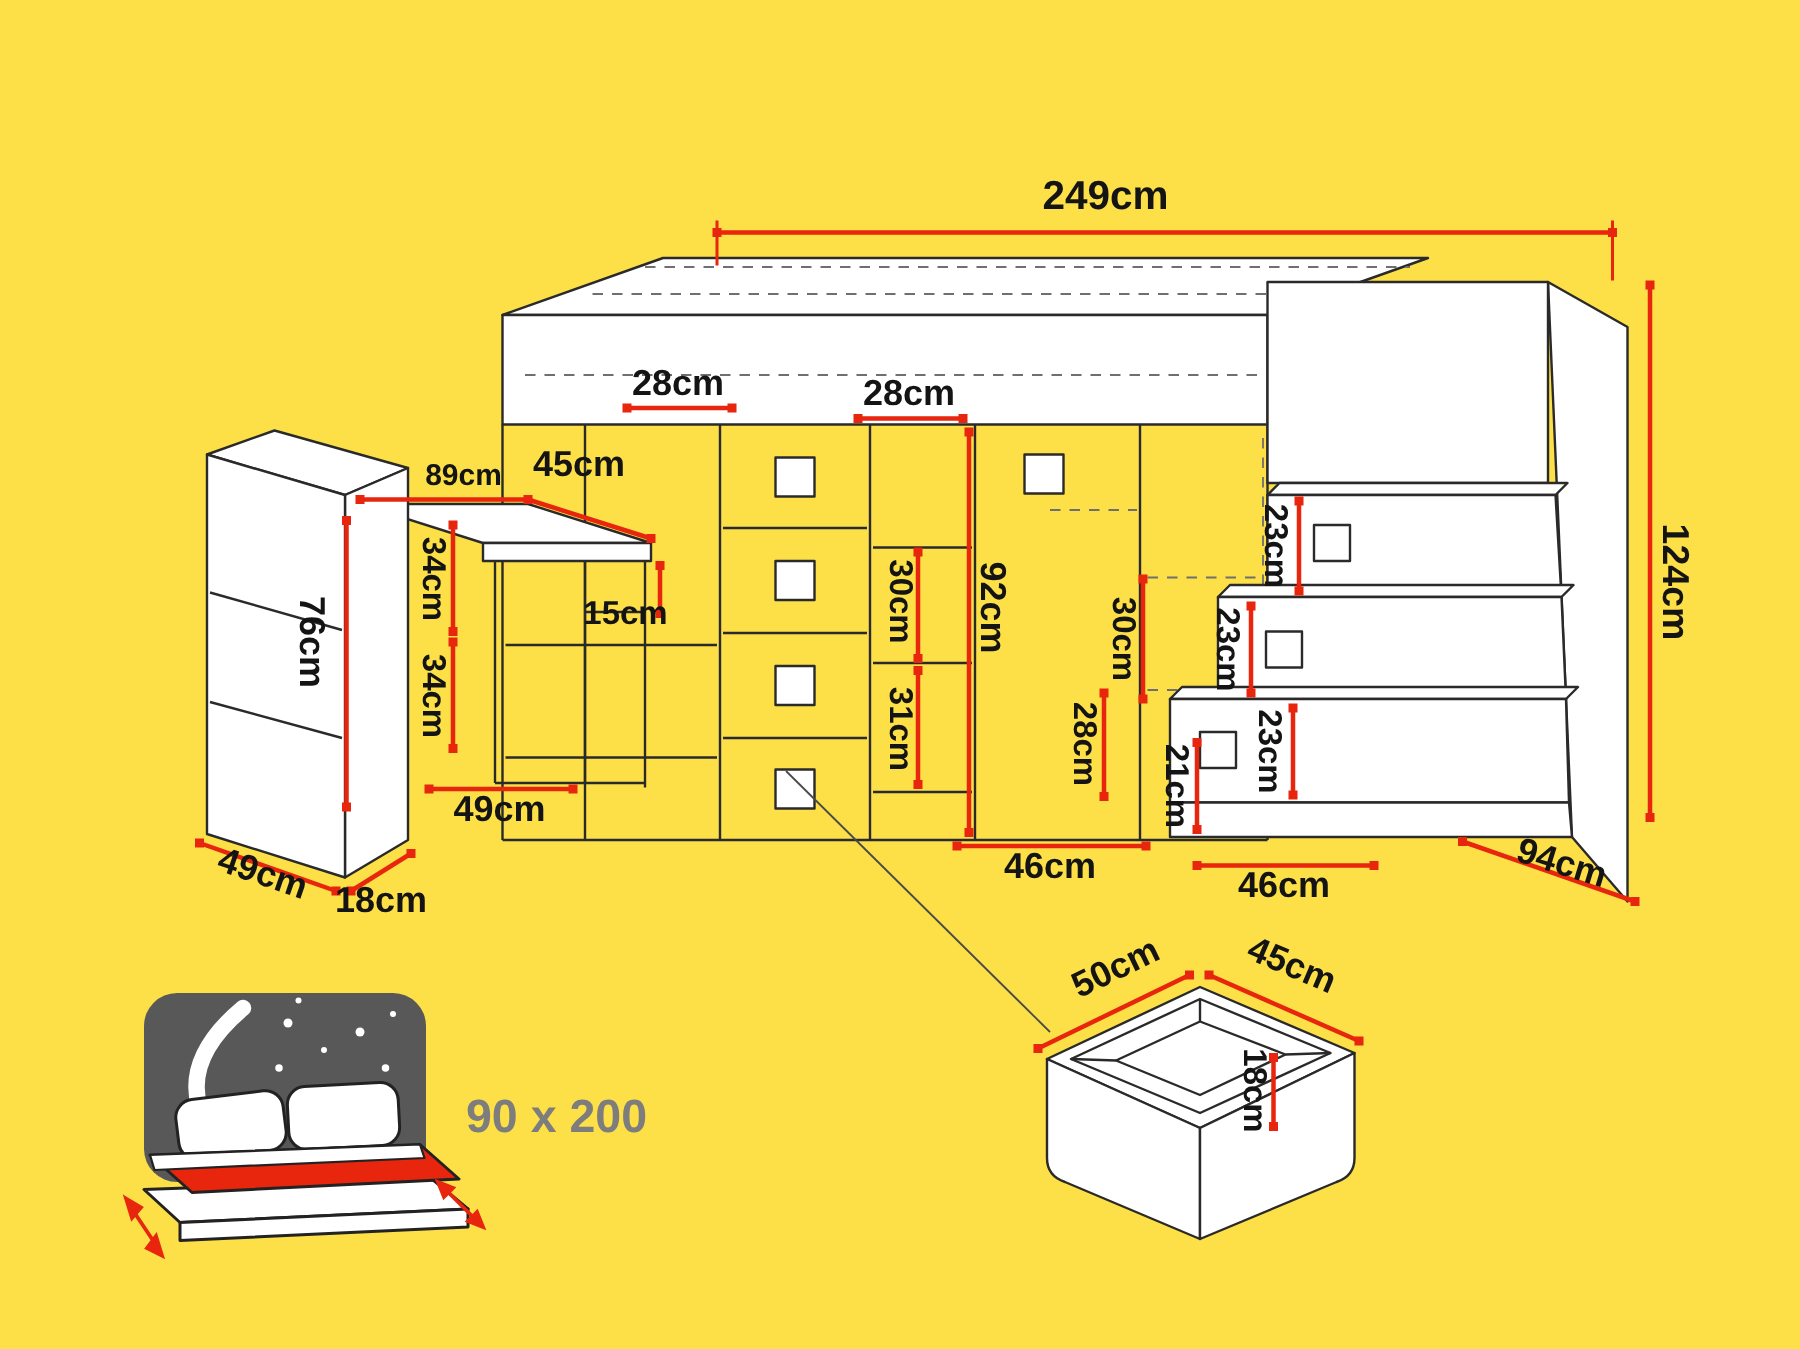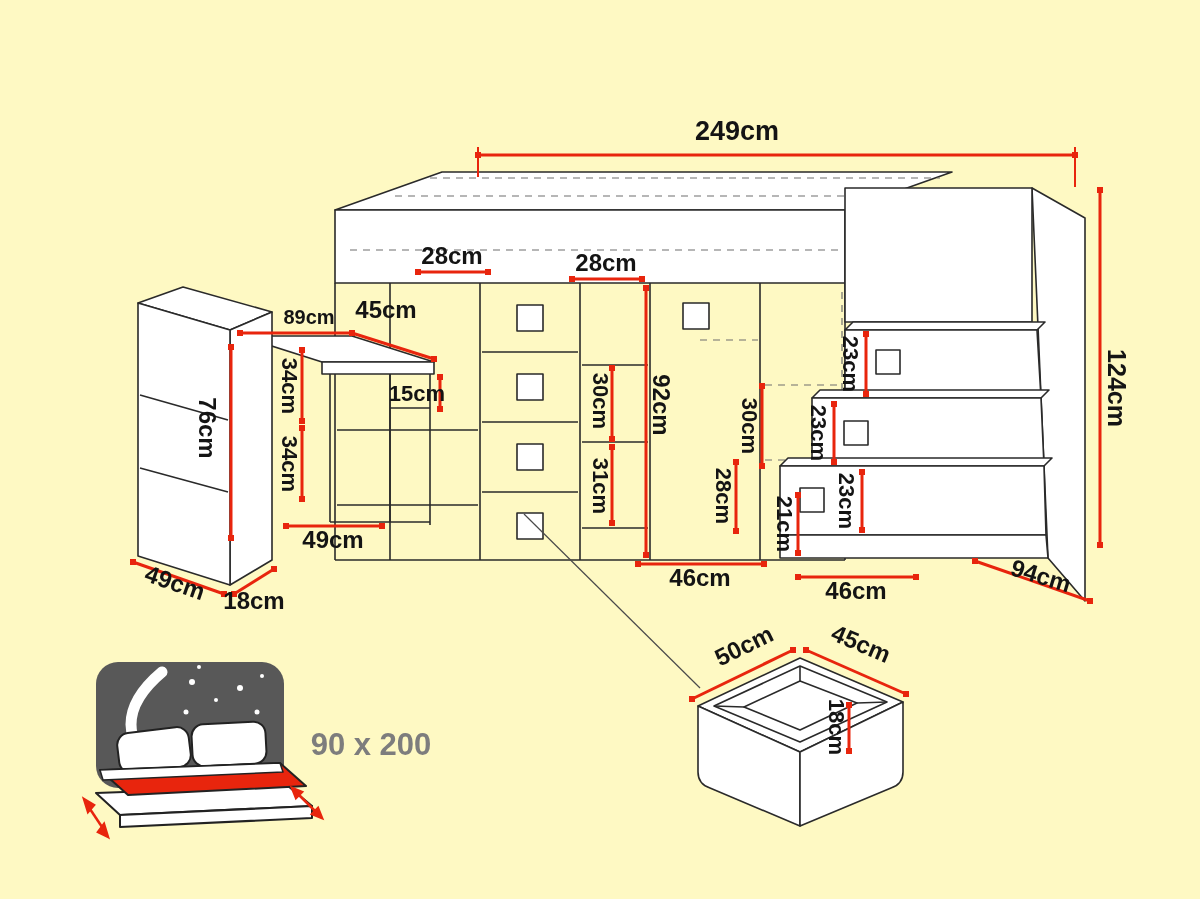--- a/index.html
+++ b/index.html
@@ -1,17 +1,17 @@
 <!DOCTYPE html>
 <html><head>
 <meta charset="utf-8">
 <style>
   html,body{margin:0;padding:0;background:#ffffff;}
   .stage{
-    position:relative;width:1200px;height:899px;background:#fef9c3;
+    position:relative;width:1200px;height:899px;background:#fde047;
     font-family:"Liberation Sans",sans-serif;overflow:hidden;
   }
   .stage svg{position:absolute;left:0;top:0;}
   .dim{
     position:absolute;font-weight:700;color:#141414;font-size:23px;
     white-space:nowrap;line-height:1;user-select:none;
   }
   .size-label{
     position:absolute;font-weight:700;color:#7d7d7d;font-size:31px;
     white-space:nowrap;line-height:1;
@@ -192,21 +192,21 @@
   </g>
 </svg>
 
 <div class="dim" style="left:737px;top:131px;font-size:27px;transform:translate(-50%,-50%)">249cm</div>
 <div class="dim" style="left:1116px;top:388px;font-size:25px;transform:translate(-50%,-50%) rotate(90deg)">124cm</div>
 <div class="dim" style="left:452px;top:256px;font-size:24px;transform:translate(-50%,-50%)">28cm</div>
 <div class="dim" style="left:606px;top:263px;font-size:24px;transform:translate(-50%,-50%)">28cm</div>
 <div class="dim" style="left:309px;top:317px;font-size:20px;transform:translate(-50%,-50%)">89cm</div>
 <div class="dim" style="left:386px;top:310px;font-size:24px;transform:translate(-50%,-50%)">45cm</div>
 <div class="dim" style="left:207px;top:428px;font-size:24px;transform:translate(-50%,-50%) rotate(90deg)">76cm</div>
-<div class="dim" style="left:417px;top:394px;font-size:22px;transform:translate(-50%,-50%)">15cm</div>
+<div class="dim" style="left:417px;top:409px;font-size:22px;transform:translate(-50%,-50%)">15cm</div>
 <div class="dim" style="left:289px;top:386px;font-size:22px;transform:translate(-50%,-50%) rotate(90deg)">34cm</div>
 <div class="dim" style="left:289px;top:464px;font-size:22px;transform:translate(-50%,-50%) rotate(90deg)">34cm</div>
 <div class="dim" style="left:600px;top:401px;font-size:22px;transform:translate(-50%,-50%) rotate(90deg)">30cm</div>
 <div class="dim" style="left:600px;top:486px;font-size:22px;transform:translate(-50%,-50%) rotate(90deg)">31cm</div>
 <div class="dim" style="left:661px;top:405px;font-size:24px;transform:translate(-50%,-50%) rotate(90deg)">92cm</div>
 <div class="dim" style="left:749px;top:426px;font-size:22px;transform:translate(-50%,-50%) rotate(90deg)">30cm</div>
 <div class="dim" style="left:723px;top:496px;font-size:22px;transform:translate(-50%,-50%) rotate(90deg)">28cm</div>
 <div class="dim" style="left:784px;top:524px;font-size:22px;transform:translate(-50%,-50%) rotate(90deg)">21cm</div>
 <div class="dim" style="left:850px;top:364px;font-size:22px;transform:translate(-50%,-50%) rotate(90deg)">23cm</div>
 <div class="dim" style="left:818px;top:433px;font-size:22px;transform:translate(-50%,-50%) rotate(90deg)">23cm</div>

